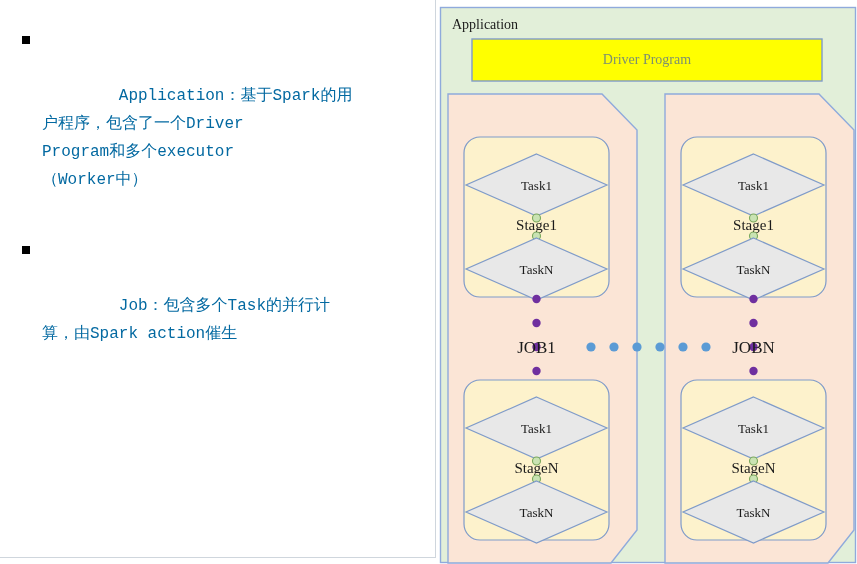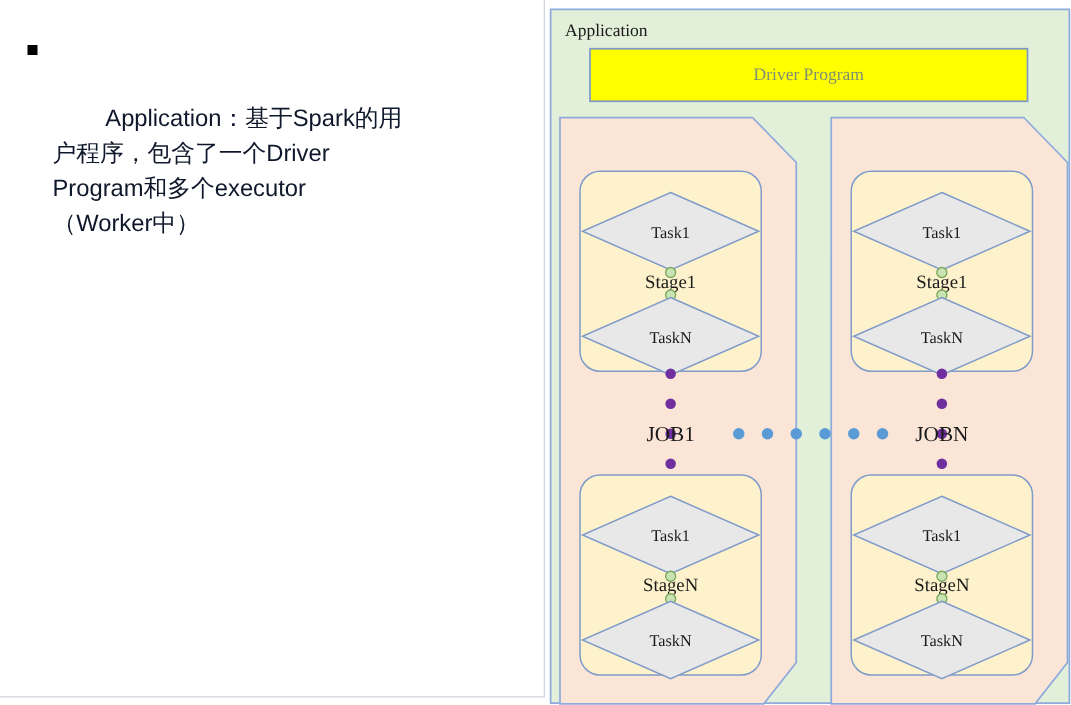--- a/index.html
+++ b/index.html
@@ -33,24 +33,24 @@
   }
   .bullet-list {
     list-style: none;
     margin: 0;
     padding: 26px 14px 0 14px;
   }
   .bullet-item {
     position: relative;
     padding-left: 28px;
     margin-bottom: 14px;
-    font-family: Liberation Sans, sans-serif;
-    font-size: 19px;
+    font-family: Liberation Mono, monospace;
+    font-size: 16px;
     line-height: 28px;
-    color: #0f172a;
+    color: #0369a1;
     letter-spacing: 0px;
     white-space: pre-wrap;
   }
   .bullet-marker {
     position: absolute;
     left: 8px;
     top: 10px;
     width: 8px;
     height: 8px;
     background: #000000;
@@ -82,20 +82,25 @@
 <div id="slide">
 
   <div id="bullet-panel">
     <ul class="bullet-list">
       <li class="bullet-item">
         <span class="bullet-marker"></span>
         <span>Application：基于Spark的用
 户程序，包含了一个Driver
 Program和多个executor
 （Worker中）</span>
+      </li>
+      <li class="bullet-item">
+        <span class="bullet-marker"></span>
+        <span>Job：包含多个Task的并行计
+算，由Spark action催生</span>
       </li>
 
     </ul>
   </div>
 
   <div id="diagram">
     <svg width="418" height="558" viewBox="0 0 418 558" xmlns="http://www.w3.org/2000/svg">
 
       <rect x="1.5" y="1.5" width="415" height="555" fill="#e2efd9" stroke="#8faadc" stroke-width="1.4"></rect>
 

